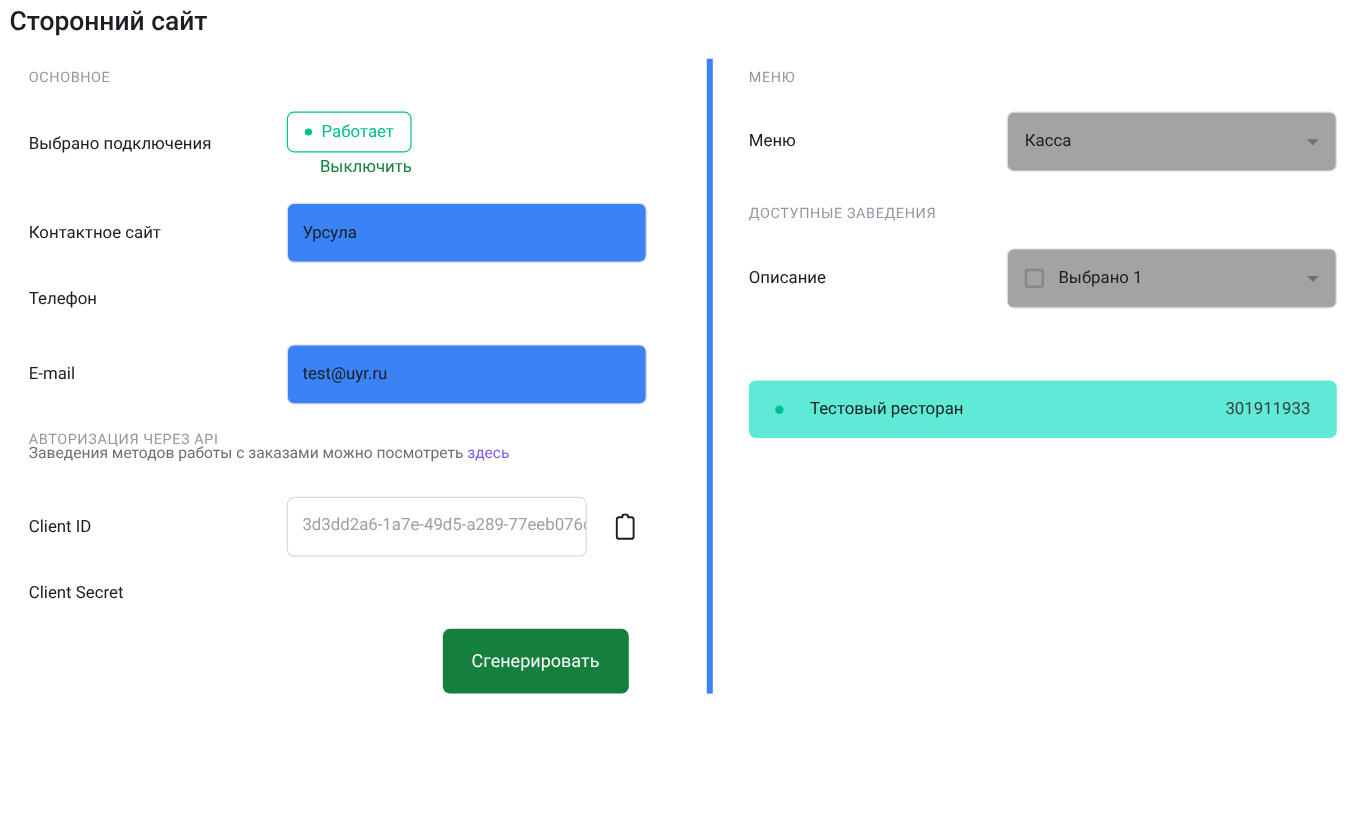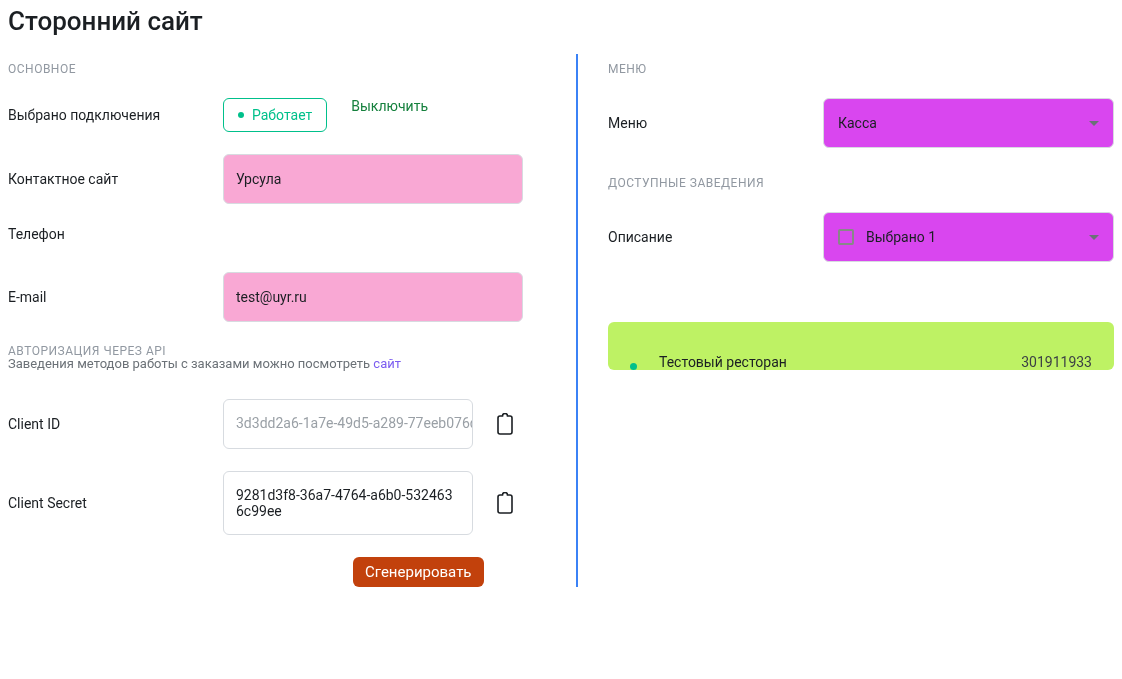--- a/index.html
+++ b/index.html
@@ -5,32 +5,33 @@
     * { box-sizing: border-box; }
     body {
       margin: 0;
       padding: 0 8px 20px 8px;
       font-family: -apple-system, BlinkMacSystemFont, "Segoe UI", Roboto, Helvetica, Arial, sans-serif;
       font-size: 14px;
       color: #1b1f23;
       background: #fff;
     }
     .page-title {
-      font-size: 26px;
+      font-size: 22px;
       font-weight: 500;
       margin: 6px 0 18px;
     }
     .columns {
       display: flex;
       gap: 0;
     }
     .col-left {
       flex: 0 0 570px;
       padding-right: 30px;
-      border-right: 2px solid #3b82f6;
+      border-right: 5px solid #3b82f6;
+      margin-left: 16px;
     }
     .col-right {
       flex: 1;
       padding-left: 30px;
     }
     .section-heading {
       color: #9198a1;
       font-size: 12px;
       letter-spacing: 0.5px;
       margin-bottom: 22px;
@@ -58,21 +59,21 @@
     }
     input[type=text] {
       width: 100%;
       height: 50px;
       padding: 0 12px;
       font-size: 14px;
       border: 1px solid #d7dbe0;
       border-radius: 6px;
       outline: none;
       color: #1b1f23;
-      background: #f9a8d4;
+      background: #3b82f6;
       font-family: inherit;
     }
     .box-readonly {
       width: 250px;
       min-height: 50px;
       padding: 15px 12px;
       font-size: 14px;
       border: 1px solid #d7dbe0;
       border-radius: 6px;
       color: #1b1f23;
@@ -80,21 +81,21 @@
       word-break: break-all;
       overflow: hidden;
     }
     .box-readonly.dim { color: #9aa0a6; white-space: nowrap; }
     .copy-btn {
       width: 28px; height: 28px;
       display: flex; align-items: center; justify-content: center;
       cursor: pointer;
       color: #1b1f23;
     }
-    .status-wrap { display: flex; gap: 24px; align-items: flex-start; }
+    .status-wrap { display: flex; gap: 4px; align-items: flex-end; flex-direction: column; }
     .status-badge {
       height: 34px;
       padding: 0 14px;
       border: 1px solid #00c08b;
       border-radius: 6px;
       color: #00c08b;
       display: inline-flex;
       align-items: center;
       gap: 8px;
       font-size: 14px;
@@ -113,62 +114,62 @@
       font-size: 13px;
       margin-top: -10px;
       margin-bottom: 28px;
     }
     .api-desc a { color: #7b5cf0; text-decoration: none; cursor: pointer; }
     .gen-row {
       display: flex;
       padding-left: 345px;
     }
     .gen-btn {
-      background: #c2410c;
+      background: #15803d;
       color: #fff;
       border: none;
       border-radius: 6px;
-      height: 30px;
-      padding: 0 12px;
+      height: 54px;
+      padding: 0 24px;
       font-size: 15px;
       cursor: pointer;
       font-family: inherit;
     }
     
     .select-field {
       height: 50px;
       width: 100%;
       border: 1px solid #d7dbe0;
       border-radius: 6px;
       padding: 0 14px;
       display: flex;
       align-items: center;
       justify-content: space-between;
       cursor: pointer;
-      background: #d946ef;
+      background: #a3a3a3;
     }
     .select-left { display: flex; gap: 12px; align-items: flex-start; }
     .checkbox-sq {
       width: 16px; height: 16px; border: 2px solid #888; border-radius: 2px;
     }
     .caret {
       width: 0; height: 0;
       border-left: 5px solid transparent;
       border-right: 5px solid transparent;
       border-top: 5px solid #6b7177;
     }
     .row-right .label-col { flex: 0 0 215px; }
     .row-right .field-col { flex: 1; }
     .row-right { display: flex; align-items: center; margin-bottom: 28px; }
     .venue-row {
       height: 48px;
-      background: #bef264;
-      border-radius: 6px;
-      display: flex;
-      align-items: flex-end;
+      background: #5eead4;
+      border-radius: 6px;
+      display: flex;
+      align-items: center;
       padding: 0 22px;
       margin-top: 60px;
       gap: 22px;
     }
     .venue-row .dot { width: 7px; height: 7px; border-radius: 50%; background: #00c08b; flex-shrink: 0; }
     .venue-row .name { flex: 1; font-size: 14px; color: #1b1f23; }
     .venue-row .num { color: #3c4045; font-size: 14px; }
     svg { display: block; }
   </style>
 </head>
@@ -205,45 +206,37 @@
 
     <div class="row">
       <div class="label-col">E-mail</div>
       <div class="field-col">
         <input type="text" value="test@uyr.ru" style="">
       </div>
     </div>
 
     <div class="section-heading" style="margin-bottom: 8px;">АВТОРИЗАЦИЯ ЧЕРЕЗ API</div>
     <div class="api-desc">
-      <span>Заведения методов работы с заказами можно посмотреть </span><a>сайт</a>
+      <span>Заведения методов работы с заказами можно посмотреть </span><a>здесь</a>
     </div>
 
     <div class="row">
       <div class="label-col">Client ID</div>
       <div class="field-col-with-copy">
         <div class="box-readonly dim">3d3dd2a6-1a7e-49d5-a289-77eeb076d</div>
         <div class="copy-btn">
           <svg width="18" height="22" viewBox="0 0 18 22" fill="none">
               <path d="M14 3h-2.5a2.5 2.5 0 0 0-5 0H4a2 2 0 0 0-2 2v14a2 2 0 0 0 2 2h10a2 2 0 0 0 2-2V5a2 2 0 0 0-2-2Z" stroke="#1b1f23" stroke-width="1.6"></path>
             </svg>
         </div>
       </div>
     </div>
 
     <div class="row">
       <div class="label-col">Client Secret</div>
-      <div class="field-col-with-copy">
-        <div class="box-readonly">9281d3f8-36a7-4764-a6b0-5324636c99ee</div>
-        <div class="copy-btn">
-          <svg width="18" height="22" viewBox="0 0 18 22" fill="none">
-              <path d="M14 3h-2.5a2.5 2.5 0 0 0-5 0H4a2 2 0 0 0-2 2v14a2 2 0 0 0 2 2h10a2 2 0 0 0 2-2V5a2 2 0 0 0-2-2Z" stroke="#1b1f23" stroke-width="1.6"></path>
-            </svg>
-        </div>
-      </div>
     </div>
 
     <div class="gen-row">
       <button class="gen-btn">Сгенерировать</button>
     </div>
   </div>
 
   <div class="col-right">
     <div class="section-heading">МЕНЮ</div>
 

